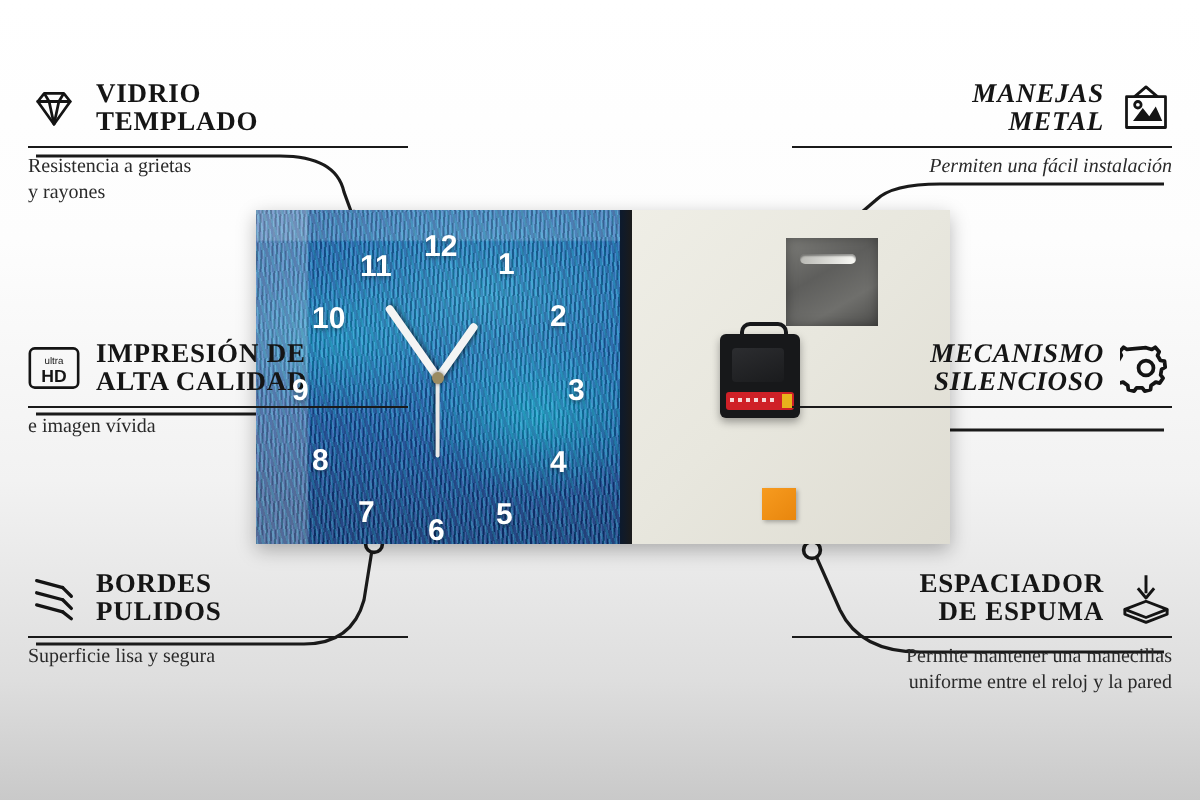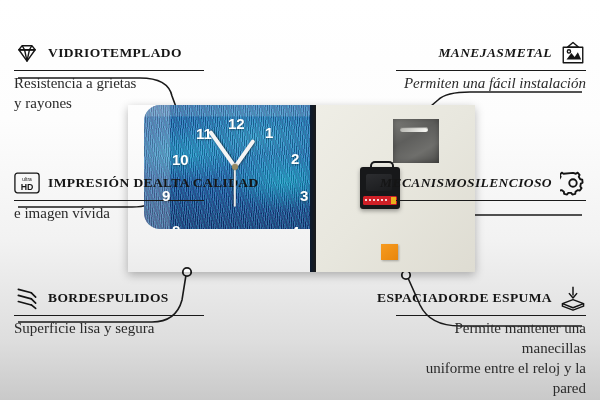--- a/index.html
+++ b/index.html
@@ -7,27 +7,26 @@
     width:600px;height:400px;overflow:hidden;
     font-family:"Liberation Serif", serif;
     background:linear-gradient(to bottom,#ffffff 0%,#fdfdfd 30%,#f2f2f2 60%,#dedede 85%,#c9c9c9 100%);
     position:relative;
   }
   #stage{position:absolute;inset:0;}
 
   
   .product{position:absolute;left:128px;top:105px;width:347px;height:167px;
            box-shadow:0 3px 9px rgba(0,0,0,.28);}
-  .clock-face{position:absolute;left:16px;top:0;width:182px;height:124px;overflow:hidden;
+  .clock-face{position:absolute;left:0;top:0;width:182px;height:167px;overflow:hidden;
       background:
         repeating-linear-gradient(96deg, rgba(0,0,0,.20) 0 1px, rgba(255,255,255,.10) 1px 2.4px),
         repeating-linear-gradient(72deg, rgba(0,160,190,.30) 0 1.3px, rgba(10,40,120,.12) 1.3px 3px),
         radial-gradient(ellipse 120% 70% at 62% 26%, #2f9fd8 0%, #1d6fc0 38%, #1550a6 66%, #123d88 100%),
         linear-gradient(150deg,#3aa7e0 0%,#1b61b4 45%,#14489b 100%);
-      border-radius: 16px;
   }
   .clock-face:before{content:"";position:absolute;inset:0;
       background:
         linear-gradient(to right, rgba(255,255,255,.22) 0 14%, rgba(255,255,255,0) 14.6% 100%),
         linear-gradient(to bottom, rgba(255,255,255,.16) 0 9%, rgba(255,255,255,0) 9.5% 100%),
         radial-gradient(ellipse 46% 34% at 78% 62%, rgba(0,230,210,.38), rgba(0,0,0,0) 70%),
         radial-gradient(ellipse 40% 30% at 22% 40%, rgba(0,215,205,.26), rgba(0,0,0,0) 72%);
       mix-blend-mode:screen;}
   .clock-face:after{content:"";position:absolute;inset:0;
       background:repeating-linear-gradient(88deg, rgba(255,255,255,.09) 0 1px, rgba(0,0,0,.09) 1px 2px);}
@@ -61,27 +60,27 @@
   .battery-stripe{position:absolute;left:2px;top:3px;width:22px;height:2px;
       background:repeating-linear-gradient(to right,#f6d9d9 0 2px, #cf2027 2px 4px);}
   .foam{position:absolute;left:65px;top:139px;width:17px;height:16px;
       background:linear-gradient(140deg,#f79b1f,#e8860d);box-shadow:1px 1px 2px rgba(0,0,0,.28);}
 
   
   .callout{position:absolute;width:190px;}
   .callout .head{display:flex;align-items:center;gap:8px;}
   .callout.left .head{justify-content:flex-start;}
   .callout.right .head{justify-content:flex-end;}
-  .titles{display:flex;flex-direction:row;line-height:1.07;}
+  .titles{display:flex;flex-direction:column;line-height:1.07;}
   .titles span{font-family:"Liberation Serif",serif;font-weight:700;font-size:13.5px;
                letter-spacing:.4px;color:#151515;white-space:nowrap;}
   .callout.left .titles{align-items:flex-start;}
   .callout.right .titles{align-items:flex-end;}
   .rule{height:1.4px;background:#1a1a1a;margin:4px 0 3px;}
-  .desc{font-family:"Liberation Serif",serif;font-size:15px;color:#2a2a2a;line-height:1.32;}
+  .desc{font-family:"Liberation Serif",serif;font-size:10px;color:#2a2a2a;line-height:1.32;}
   .callout.left .desc{text-align:left;}
   .callout.right .desc{text-align:right;}
   .ico{width:26px;height:26px;flex:0 0 26px;display:block;}
 
   #wires{position:absolute;left:0;top:0;width:600px;height:400px;pointer-events:none;}
 </style>
 </head>
 <body>
 
 <div id="stage">

